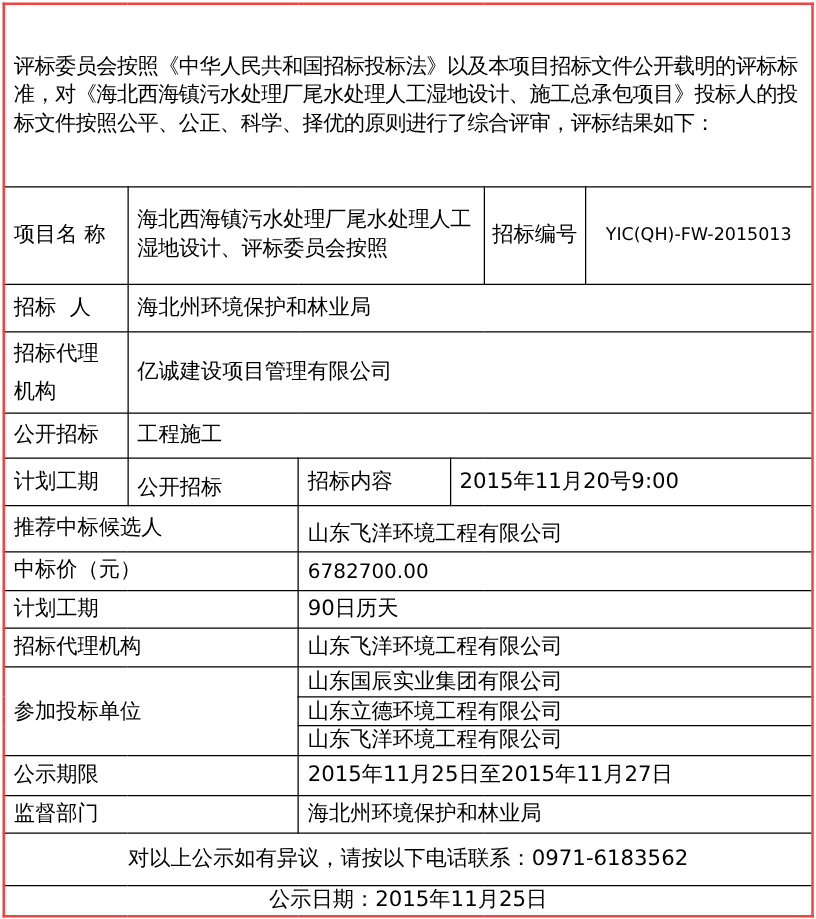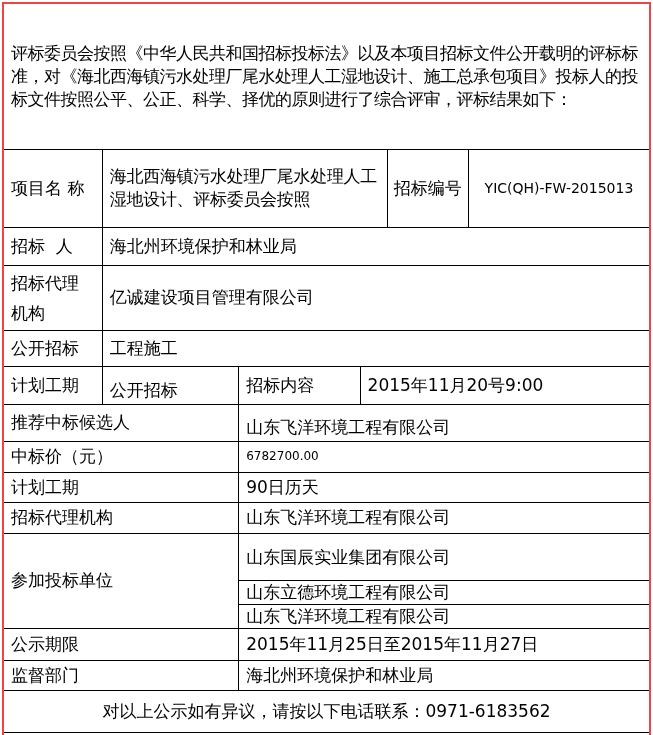--- a/index.html
+++ b/index.html
@@ -95,36 +95,36 @@
       <td colspan="3" class="val">2015年11月20号9:00</td>
     </tr>
 
     <tr style="height:37px">
       <td colspan="2" class="lbl">推荐中标候选人</td>
       <td colspan="4" class="val" style="vertical-align:bottom">山东飞洋环境工程有限公司</td>
     </tr>
 
     <tr style="height:31px">
       <td colspan="2" class="lbl">中标价（元）</td>
-      <td colspan="4" class="val" style="font-size:12px">6782700.00</td>
+      <td colspan="4" class="val" style="font-size:16px">6782700.00</td>
     </tr>
 
     <tr style="height:30px">
       <td colspan="2" class="lbl">计划工期</td>
       <td colspan="4" class="val">90日历天</td>
     </tr>
 
     <tr style="height:31px">
       <td colspan="2" class="lbl">招标代理机构</td>
       <td colspan="4" class="val">山东飞洋环境工程有限公司</td>
     </tr>
 
     <tr style="height:24px">
       <td colspan="2" rowspan="3" class="lbl">参加投标单位</td>
-      <td colspan="4" class="val" style="padding:12px 7px">山东国辰实业集团有限公司</td>
+      <td colspan="4" class="val" style="padding:0 7px">山东国辰实业集团有限公司</td>
     </tr>
     <tr style="height:23px">
       <td colspan="4" class="val" style="padding:0 7px">山东立德环境工程有限公司</td>
     </tr>
     <tr style="height:24px">
       <td colspan="4" class="val" style="padding:0 7px">山东飞洋环境工程有限公司</td>
     </tr>
 
     <tr style="height:32px">
       <td colspan="2" class="lbl">公示期限</td>

